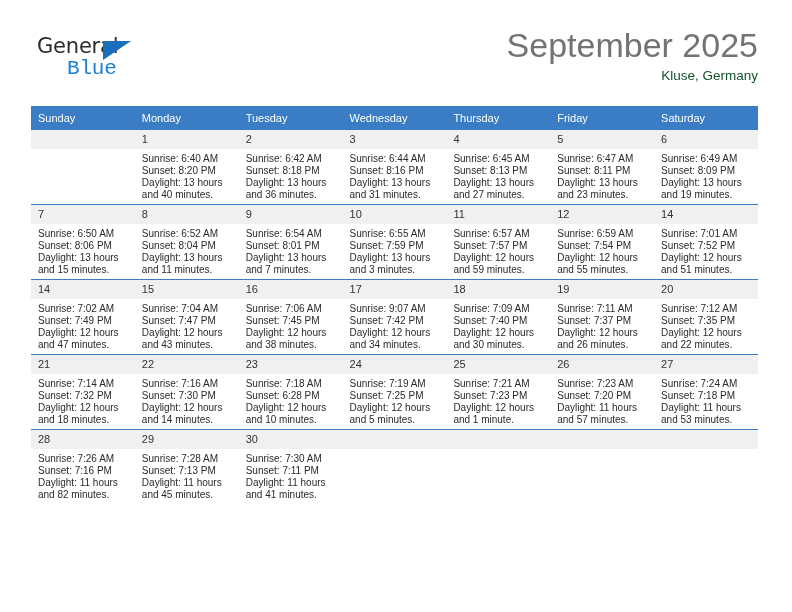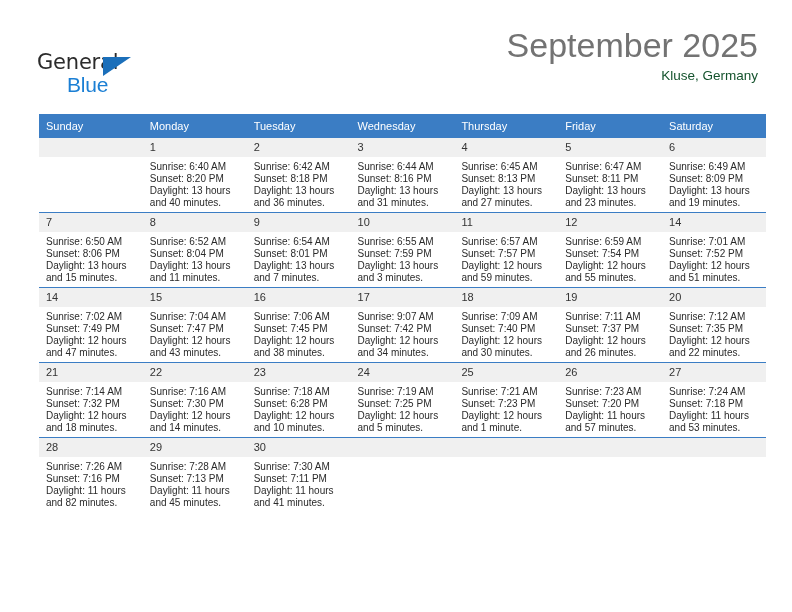--- a/index.html
+++ b/index.html
@@ -25,21 +25,21 @@
   .topbar {
     position: absolute;
     left: 31px;
     top: 28px;
     right: 34px;
     height: 64px;
   }
   .logo {
     position: absolute;
     left: 6px;
-    top: 22px;
+    top: 6px;
     width: 130px;
     height: 54px;
   }
   .logo-general {
     position: absolute;
     left: 0;
     top: 0;
     font-size: 21px;
     letter-spacing: -0.2px;
     color: #2b2b2b;
@@ -54,21 +54,21 @@
     border-left: 28px solid #1b6fba;
     border-bottom: 19px solid transparent;
   }
   .logo-blue {
     position: absolute;
     left: 30px;
     top: 23px;
     font-size: 21px;
     letter-spacing: -0.2px;
     color: #1b7fd4;
-    font-family: Liberation Sans, sans-serif;
+    font-family: Liberation Mono, monospace;
   }
   .title-block {
     position: absolute;
     right: 0;
     top: 0;
     text-align: right;
   }
   .cal-title {
     font-size: 34px;
     color: #737373;
@@ -80,25 +80,24 @@
     color: #14532d;
     line-height: 20px;
     margin-top: 4px;
     white-space: nowrap;
   }
 
   
   .calendar {
     position: absolute;
     left: 31px;
-    top: 114px;
+    top: 106px;
     width: 727px;
     border-collapse: collapse;
     table-layout: fixed;
-    margin-left: 8px;
   }
   .calendar th {
     background: #3b7dc4;
     color: #ffffff;
     font-size: 11px;
     font-weight: normal;
     text-align: left;
     padding: 5px 0 5px 7px;
     height: 13px;
     border: none;

